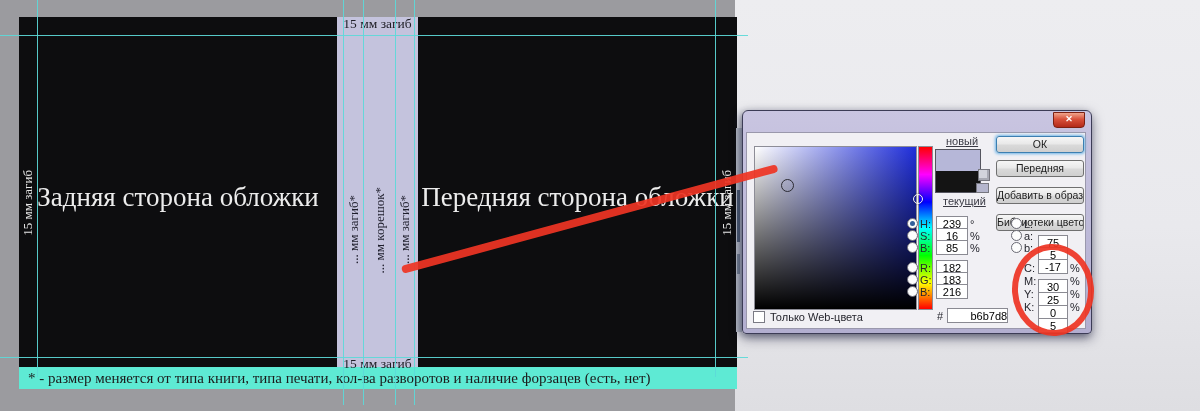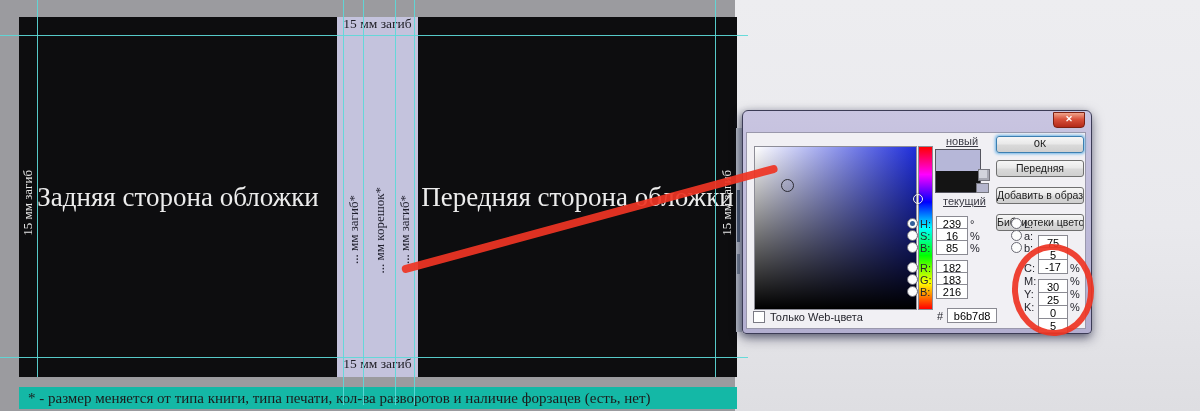--- a/index.html
+++ b/index.html
@@ -4,21 +4,21 @@
 <style>
   html,body{margin:0;padding:0;background:#777;}
   .scene{position:relative;width:1200px;height:411px;overflow:hidden;
          font-family:"Liberation Sans",sans-serif;background:#9b9b9f;}
   .abs{position:absolute;}
   
   .bg-right{left:735px;top:0;width:465px;height:411px;
             background:linear-gradient(180deg,#ededf0 0%,#e9e9ed 55%,#dedee2 100%);}
   .cover{left:19px;top:17px;width:718px;height:360px;background:#0d0d0f;}
   .spine{left:337px;top:17px;width:81px;height:360px;background:#c4c3dd;}
-  .footnote-strip{left:19px;top:387px;width:718px;height:22px;background:#14b8a6;
+  .footnote-strip{left:19px;top:367px;width:718px;height:22px;background:#5eead4;
                   font-family:"Liberation Serif",serif;font-size:15px;color:#1b1b1b;
                   line-height:22px;padding-left:9px;box-sizing:border-box;white-space:nowrap;}
   .panel{display:flex;align-items:center;justify-content:center;
          font-family:"Liberation Serif",serif;font-size:27px;color:#ececec;white-space:nowrap;}
   .panel-back{left:19px;top:17px;width:318px;height:360px;}
   .panel-front{left:418px;top:17px;width:319px;height:360px;}
   .guide{background:#5cd9d8;opacity:.92;z-index:3;}
   .vtext{writing-mode:vertical-rl;transform:rotate(180deg);white-space:nowrap;}
   .edge-label{width:16px;height:170px;display:flex;align-items:center;justify-content:center;
               font-family:"Liberation Serif",serif;font-size:13px;color:#e6e6e6;z-index:2;}
@@ -55,21 +55,21 @@
   .swatchbox{left:188px;top:16px;width:46px;height:44px;border:1px solid #55555f;box-sizing:border-box;}
   .sw-new{left:0;top:0;width:100%;height:50%;}
   .sw-cur{left:0;top:50%;width:100%;height:50%;}
   .cube{left:231px;top:36px;width:10px;height:10px;background:#d2d4dc;border:1px solid #77777f;
         box-shadow:inset -2px -2px 0 #a8aab4;}
   .minisw{left:229px;top:50px;width:11px;height:8px;background:#b5b6cd;border:1px solid #77777f;}
   .btn{left:249px;width:88px;height:17px;box-sizing:border-box;
        background:linear-gradient(180deg,#f6f6f6 0%,#e9e9e9 45%,#d9d9d9 55%,#cfcfcf 100%);
        border:1px solid #707070;border-radius:3px;font-size:10.5px;color:#1c1c1c;
        text-align:center;line-height:15px;cursor:pointer;white-space:nowrap;overflow:hidden;}
-  .btn-ok{border:1px solid #3c7fb1;box-shadow:0 0 3px 1px #6fb4e6;font-family:Liberation Mono, monospace;}
+  .btn-ok{border:1px solid #3c7fb1;box-shadow:0 0 3px 1px #6fb4e6;}
   .row{height:15px;display:flex;align-items:center;}
   .radio{width:9px;height:9px;border:1px solid #6a6a74;border-radius:50%;background:#fdfdfd;
          margin-right:2px;flex:none;position:relative;}
   .radio.sel::after{content:"";position:absolute;left:2px;top:2px;width:5px;height:5px;
          border-radius:50%;background:#33609c;}
   .radio.ghost{visibility:hidden;}
   .flabel{font-size:11px;color:#26262e;margin-right:1px;flex:none;}
   .flabel.w15{width:15px;} .flabel.w13{width:13px;}
   .fin{width:30px;height:13px;border:1px solid #8a8a92;background:#fff;font-size:11px;
        font-family:"Liberation Sans",sans-serif;text-align:center;padding:0;margin-right:2px;flex:none;}
@@ -241,21 +241,21 @@
         <input class="fin w28" value="5" style="">
         <span class="funit">%</span>
       </div>
 
       <div class="abs row" style="left:6px;top:176px;">
         <span class="cb"></span>
         <span class="cblabel">Только Web-цвета</span>
       </div>
       <div class="abs row" style="left:190px;top:175px;">
         <span class="flabel" style="margin-right:4px;">#</span>
-        <input class="fin" style="width: 48px; text-align: center; padding-left: 0;" value="b6b7d8">
+        <input class="fin" style="width: 48px; text-align: right; padding-left: 11px;" value="b6b7d8">
       </div>
     </div>
   </div>
 
   <div class="abs anno arrow-line"></div>
   <div class="abs anno cmyk-circle"></div>
 
 </div>
 
 </body></html>

